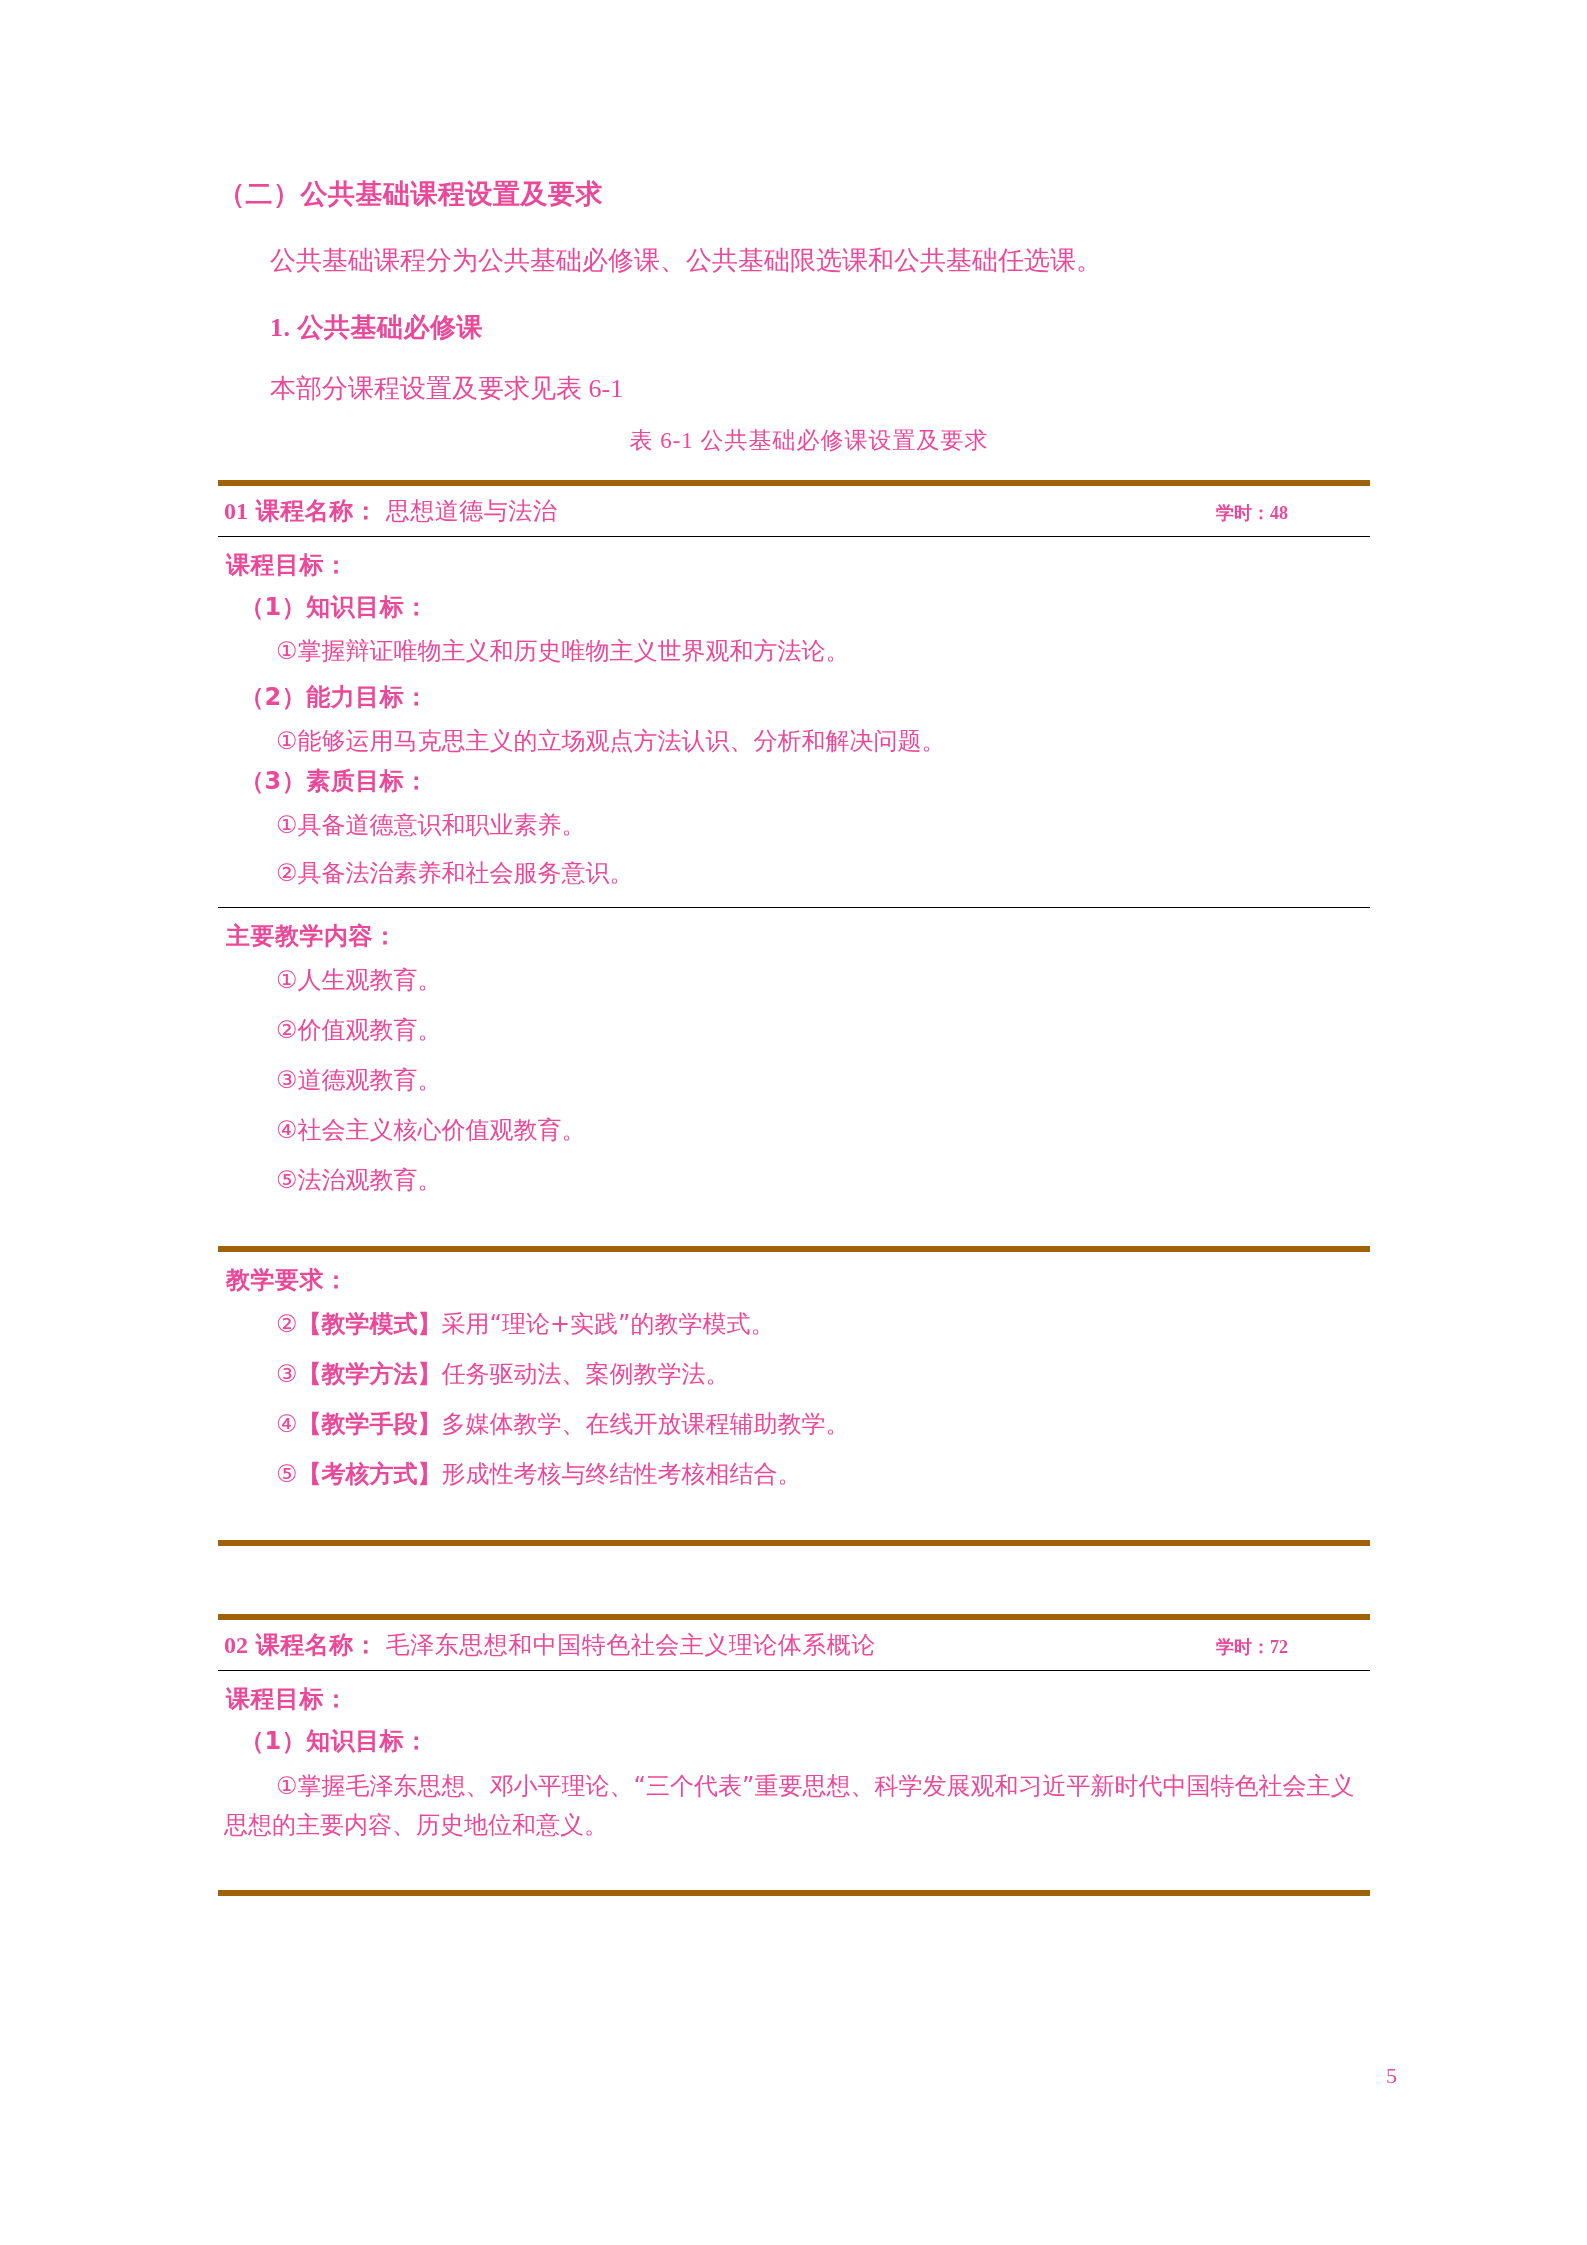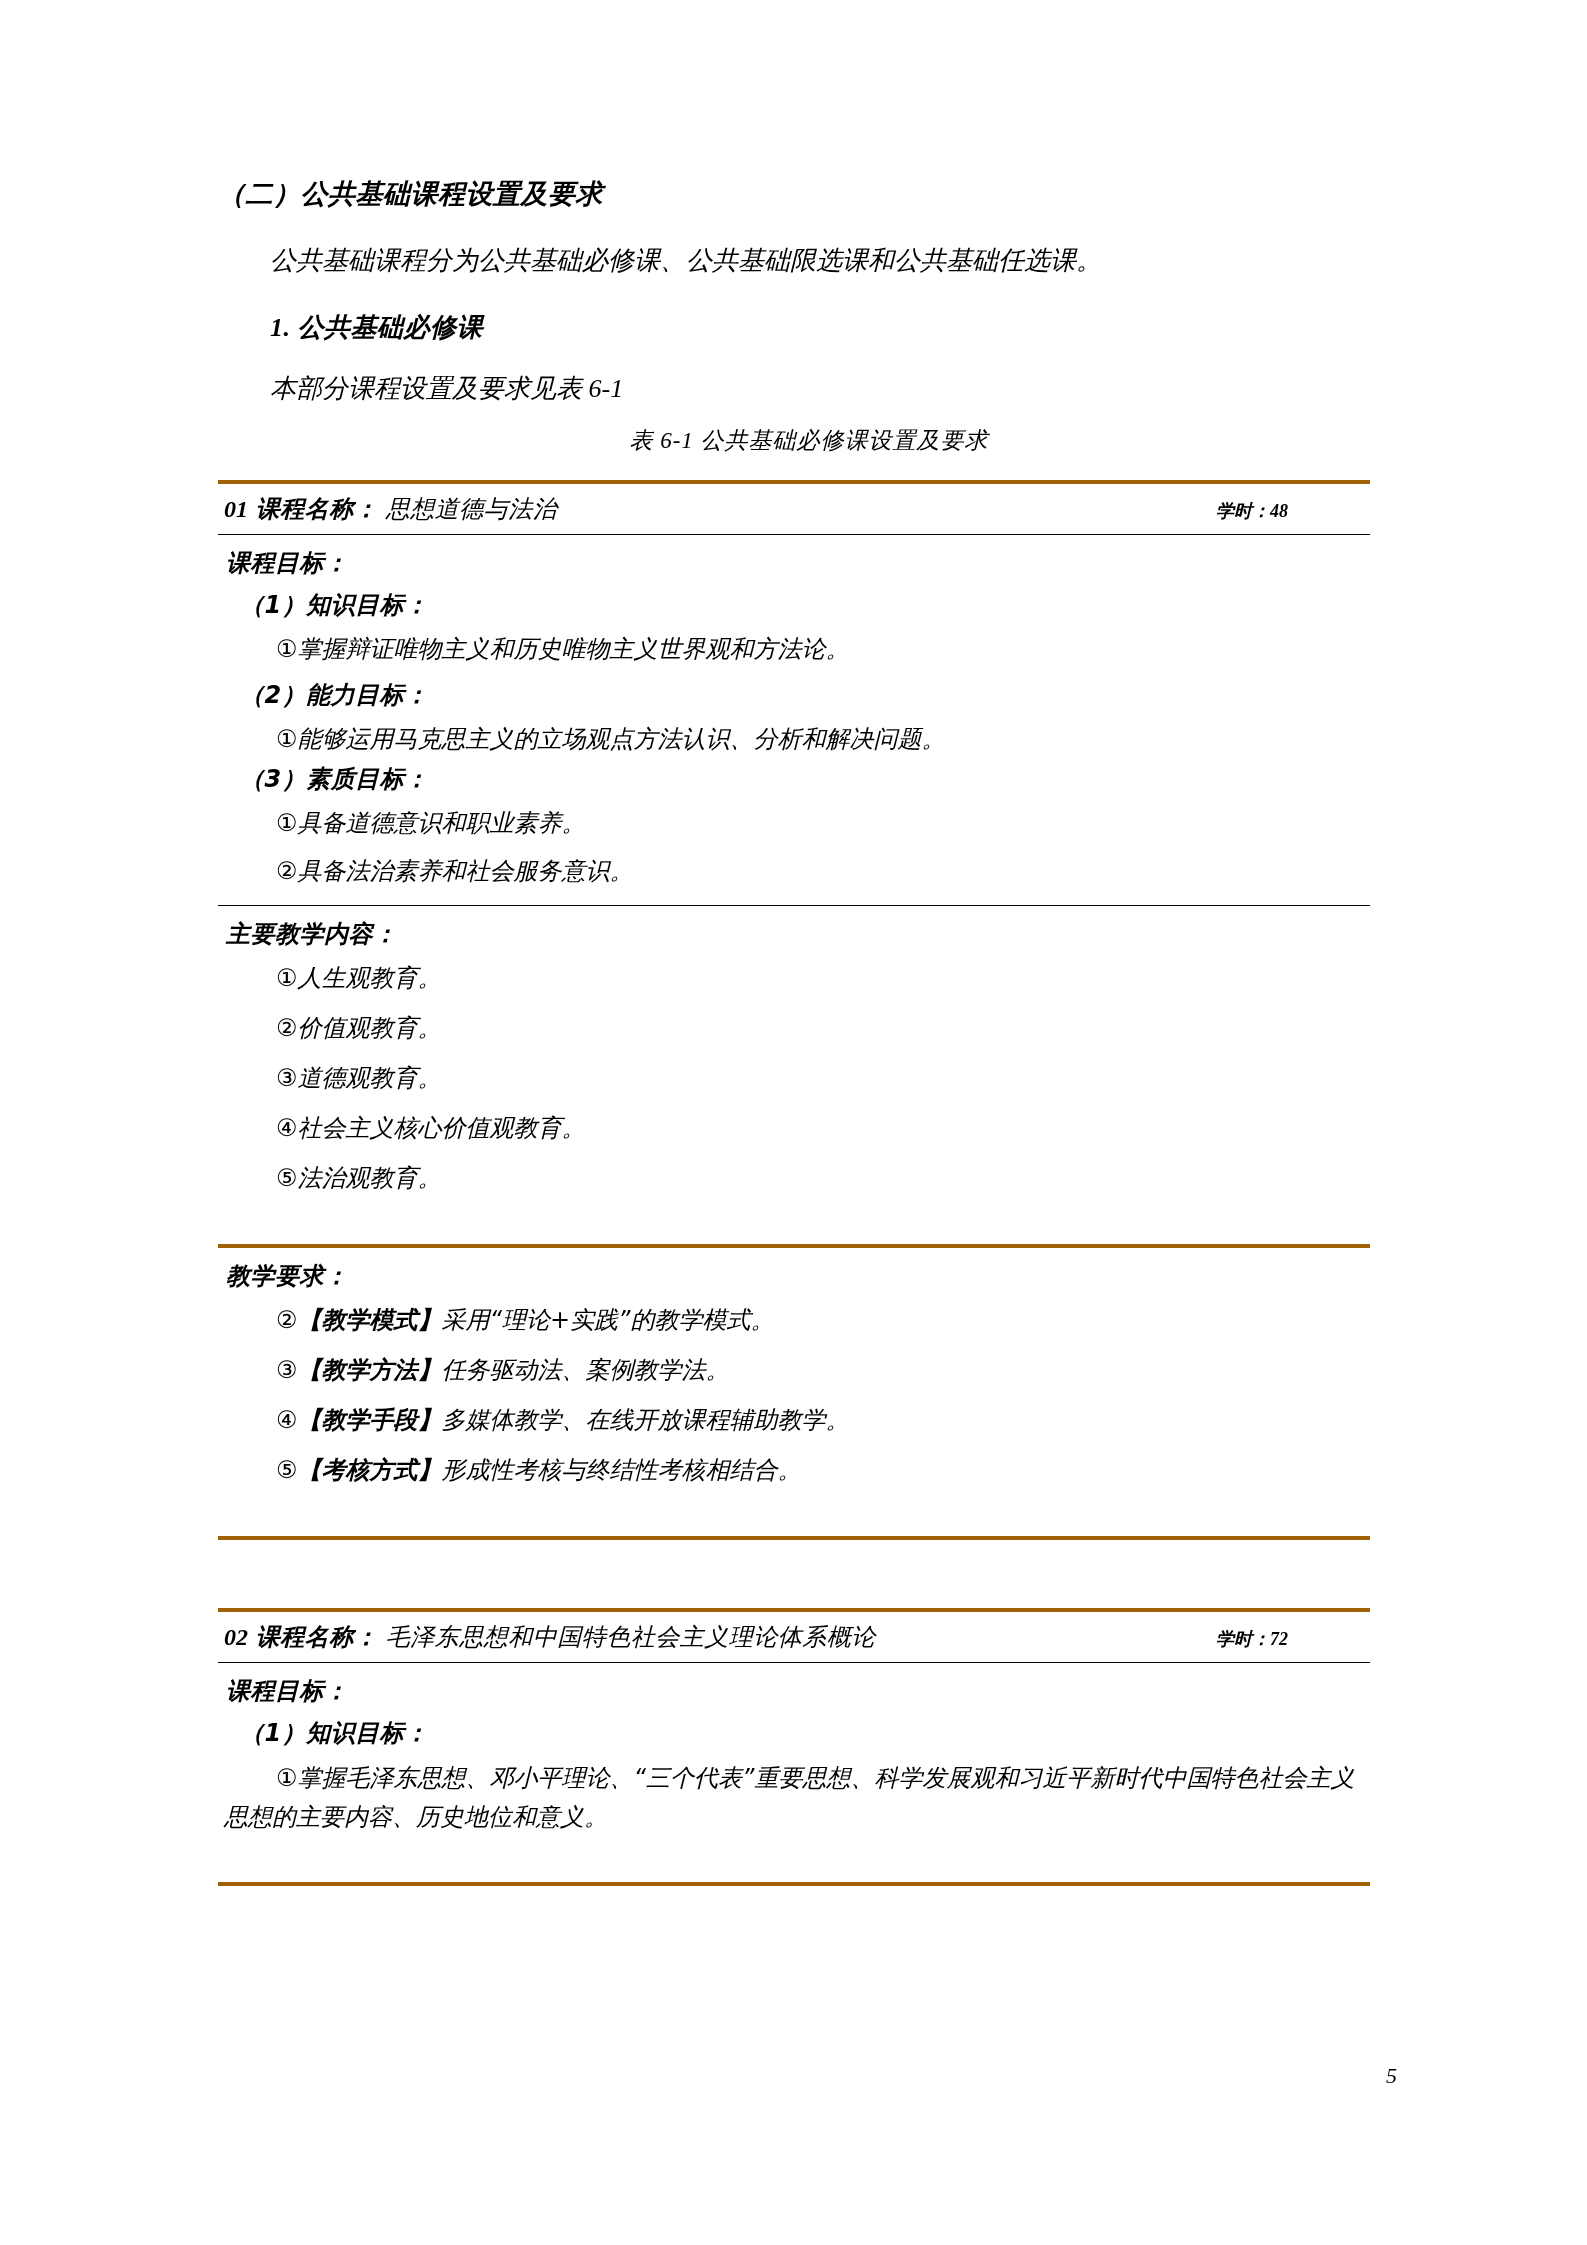--- a/index.html
+++ b/index.html
@@ -6,23 +6,22 @@
     margin: 0;
     padding: 0;
     background: #ffffff;
   }
   .page {
     position: relative;
     width: 1587px;
     height: 2245px;
     background: #ffffff;
     font-family: "Liberation Serif", serif;
-    color: #000000;
+    color: #ec4899;
     overflow: hidden;
-    font-style: italic;
   }
   .content {
     position: absolute;
     left: 218px;
     top: 176px;
     width: 1152px;
   }
   .h-section {
     font-family: "DejaVu Sans", sans-serif;
     font-weight: bold;
@@ -50,21 +49,21 @@
     text-indent: 52px;
   }
   .table-caption {
     font-size: 23px;
     text-align: center;
     margin: 0 0 10px 0;
     letter-spacing: 1px;
     padding-left: 30px;
   }
   .rule-thick-top {
-    border-top: 4px solid #a16207;
+    border-top: 6px solid #a16207;
     margin-top: 24px;
   }
   .rule-thin-top {
     border-top: 1.5px solid #000;
   }
   .row {
     display: flex;
     align-items: baseline;
     justify-content: space-between;
   }

